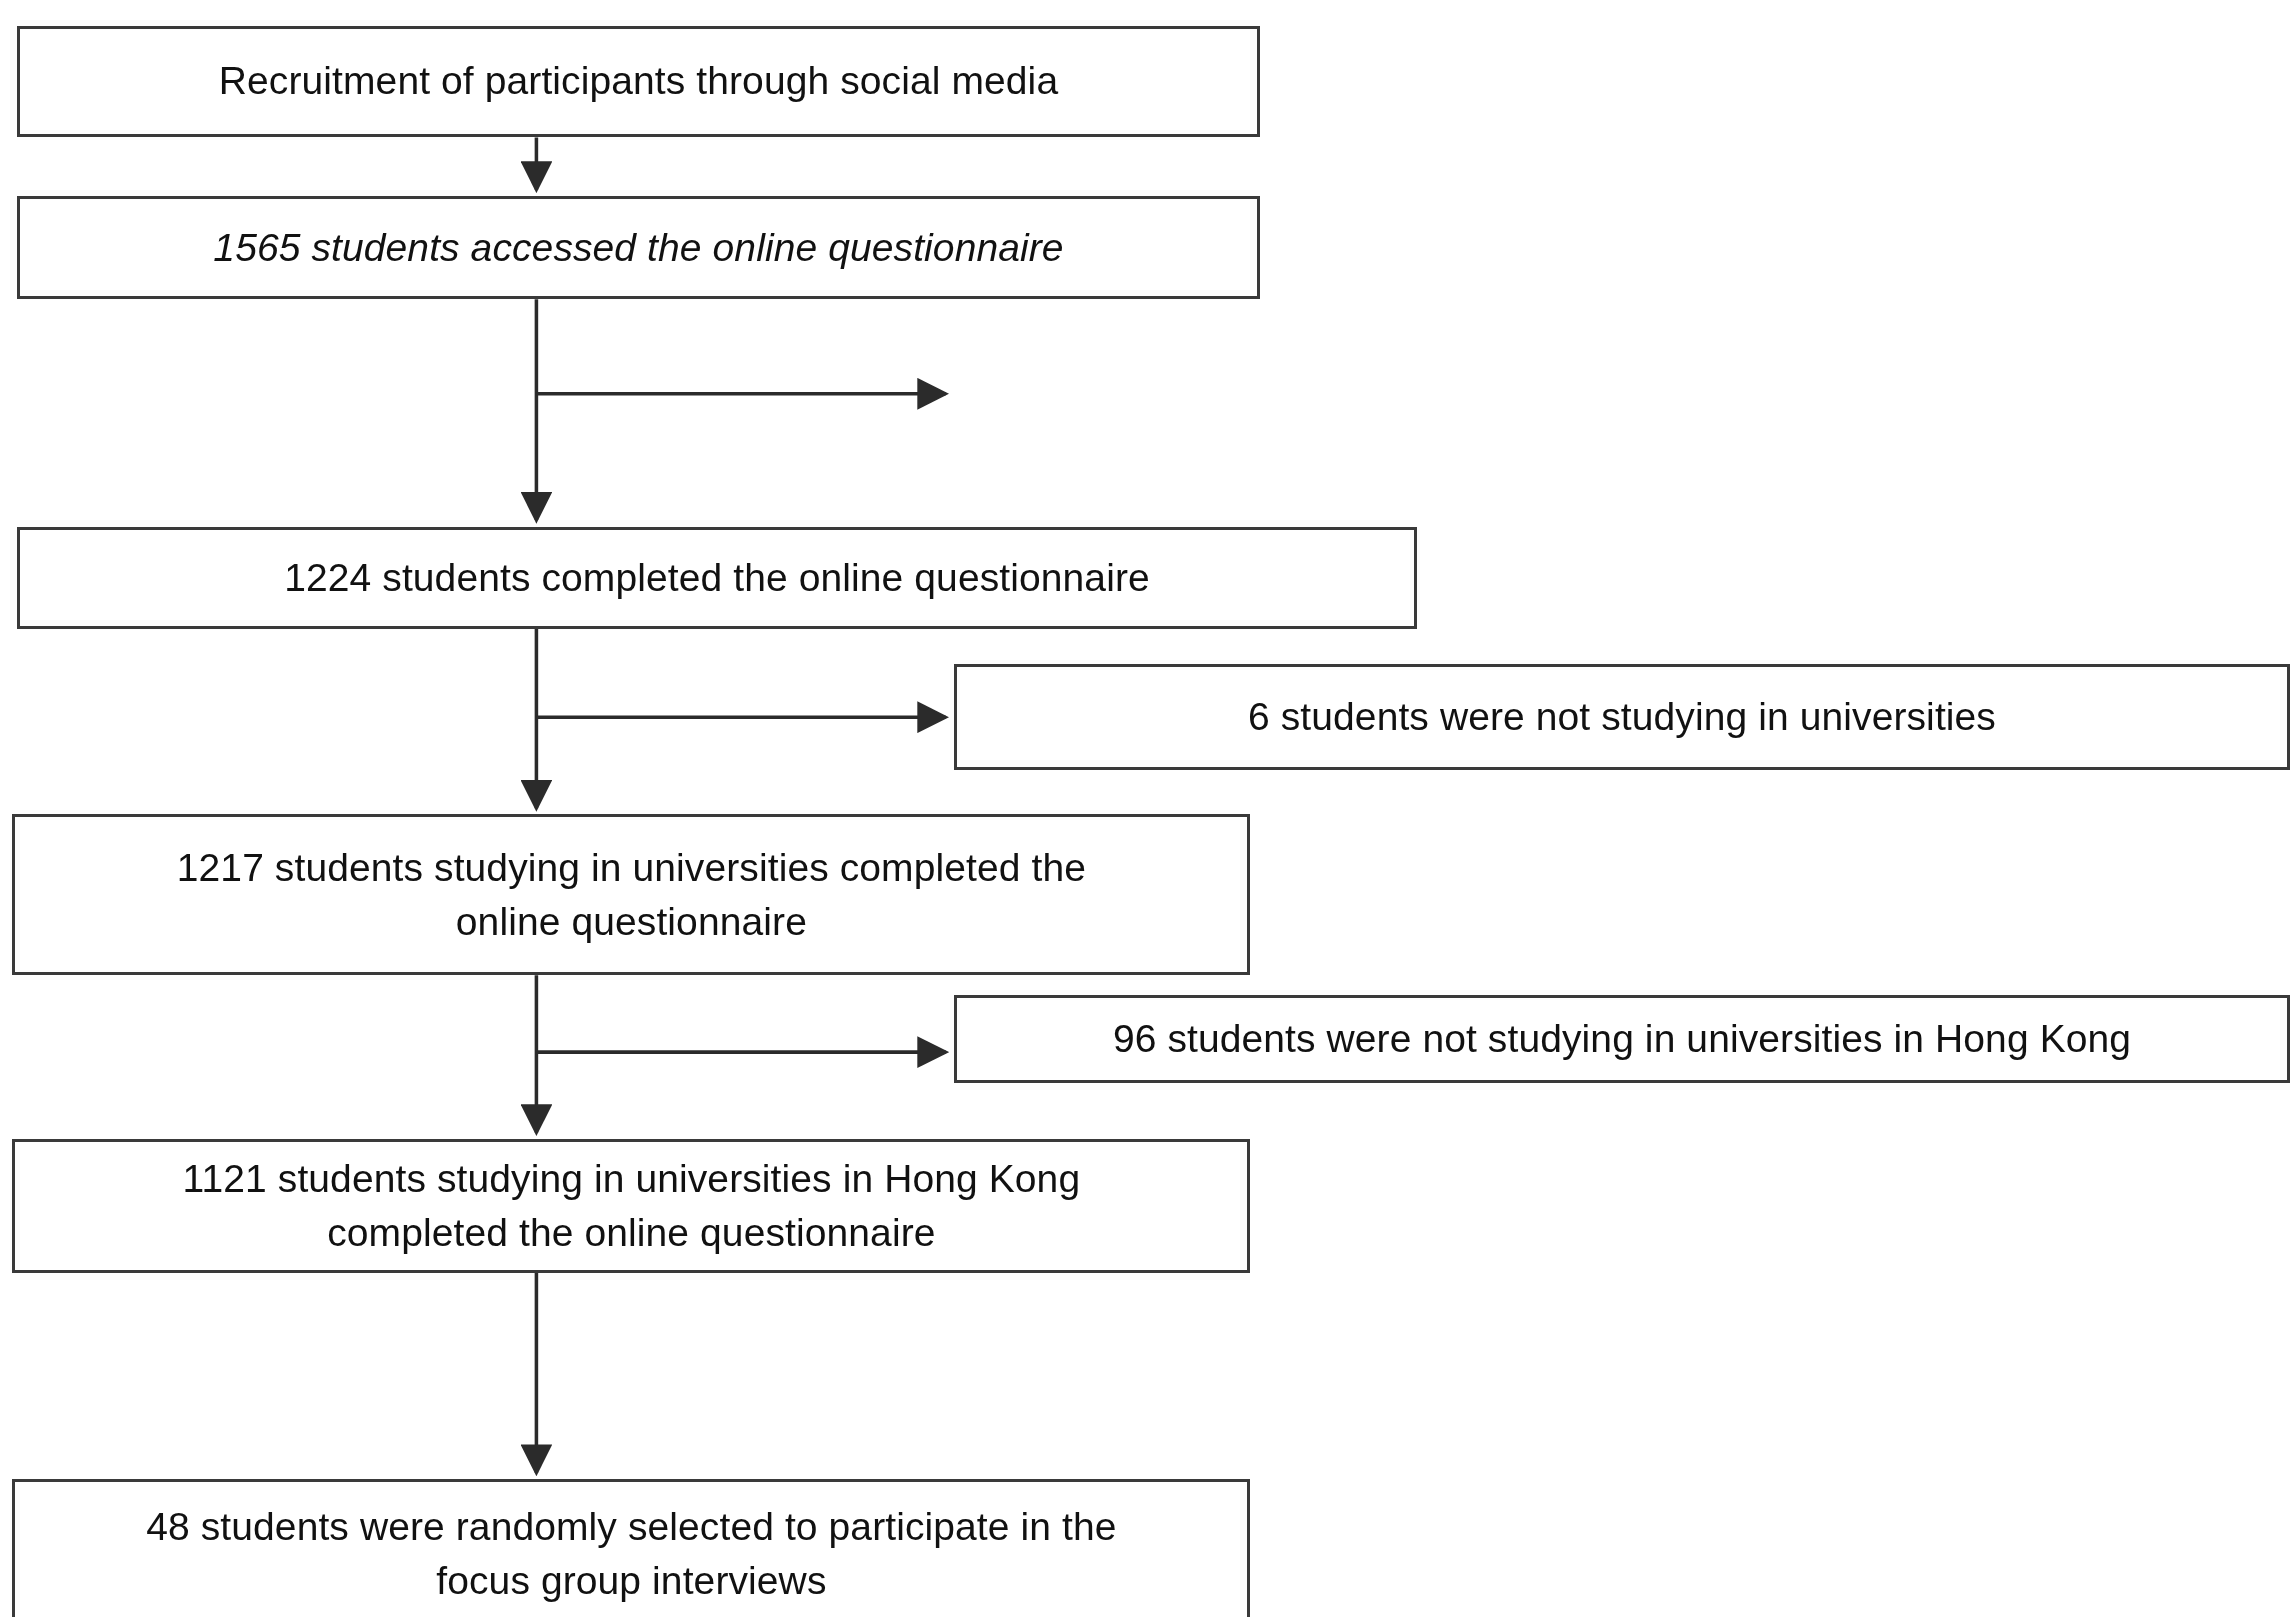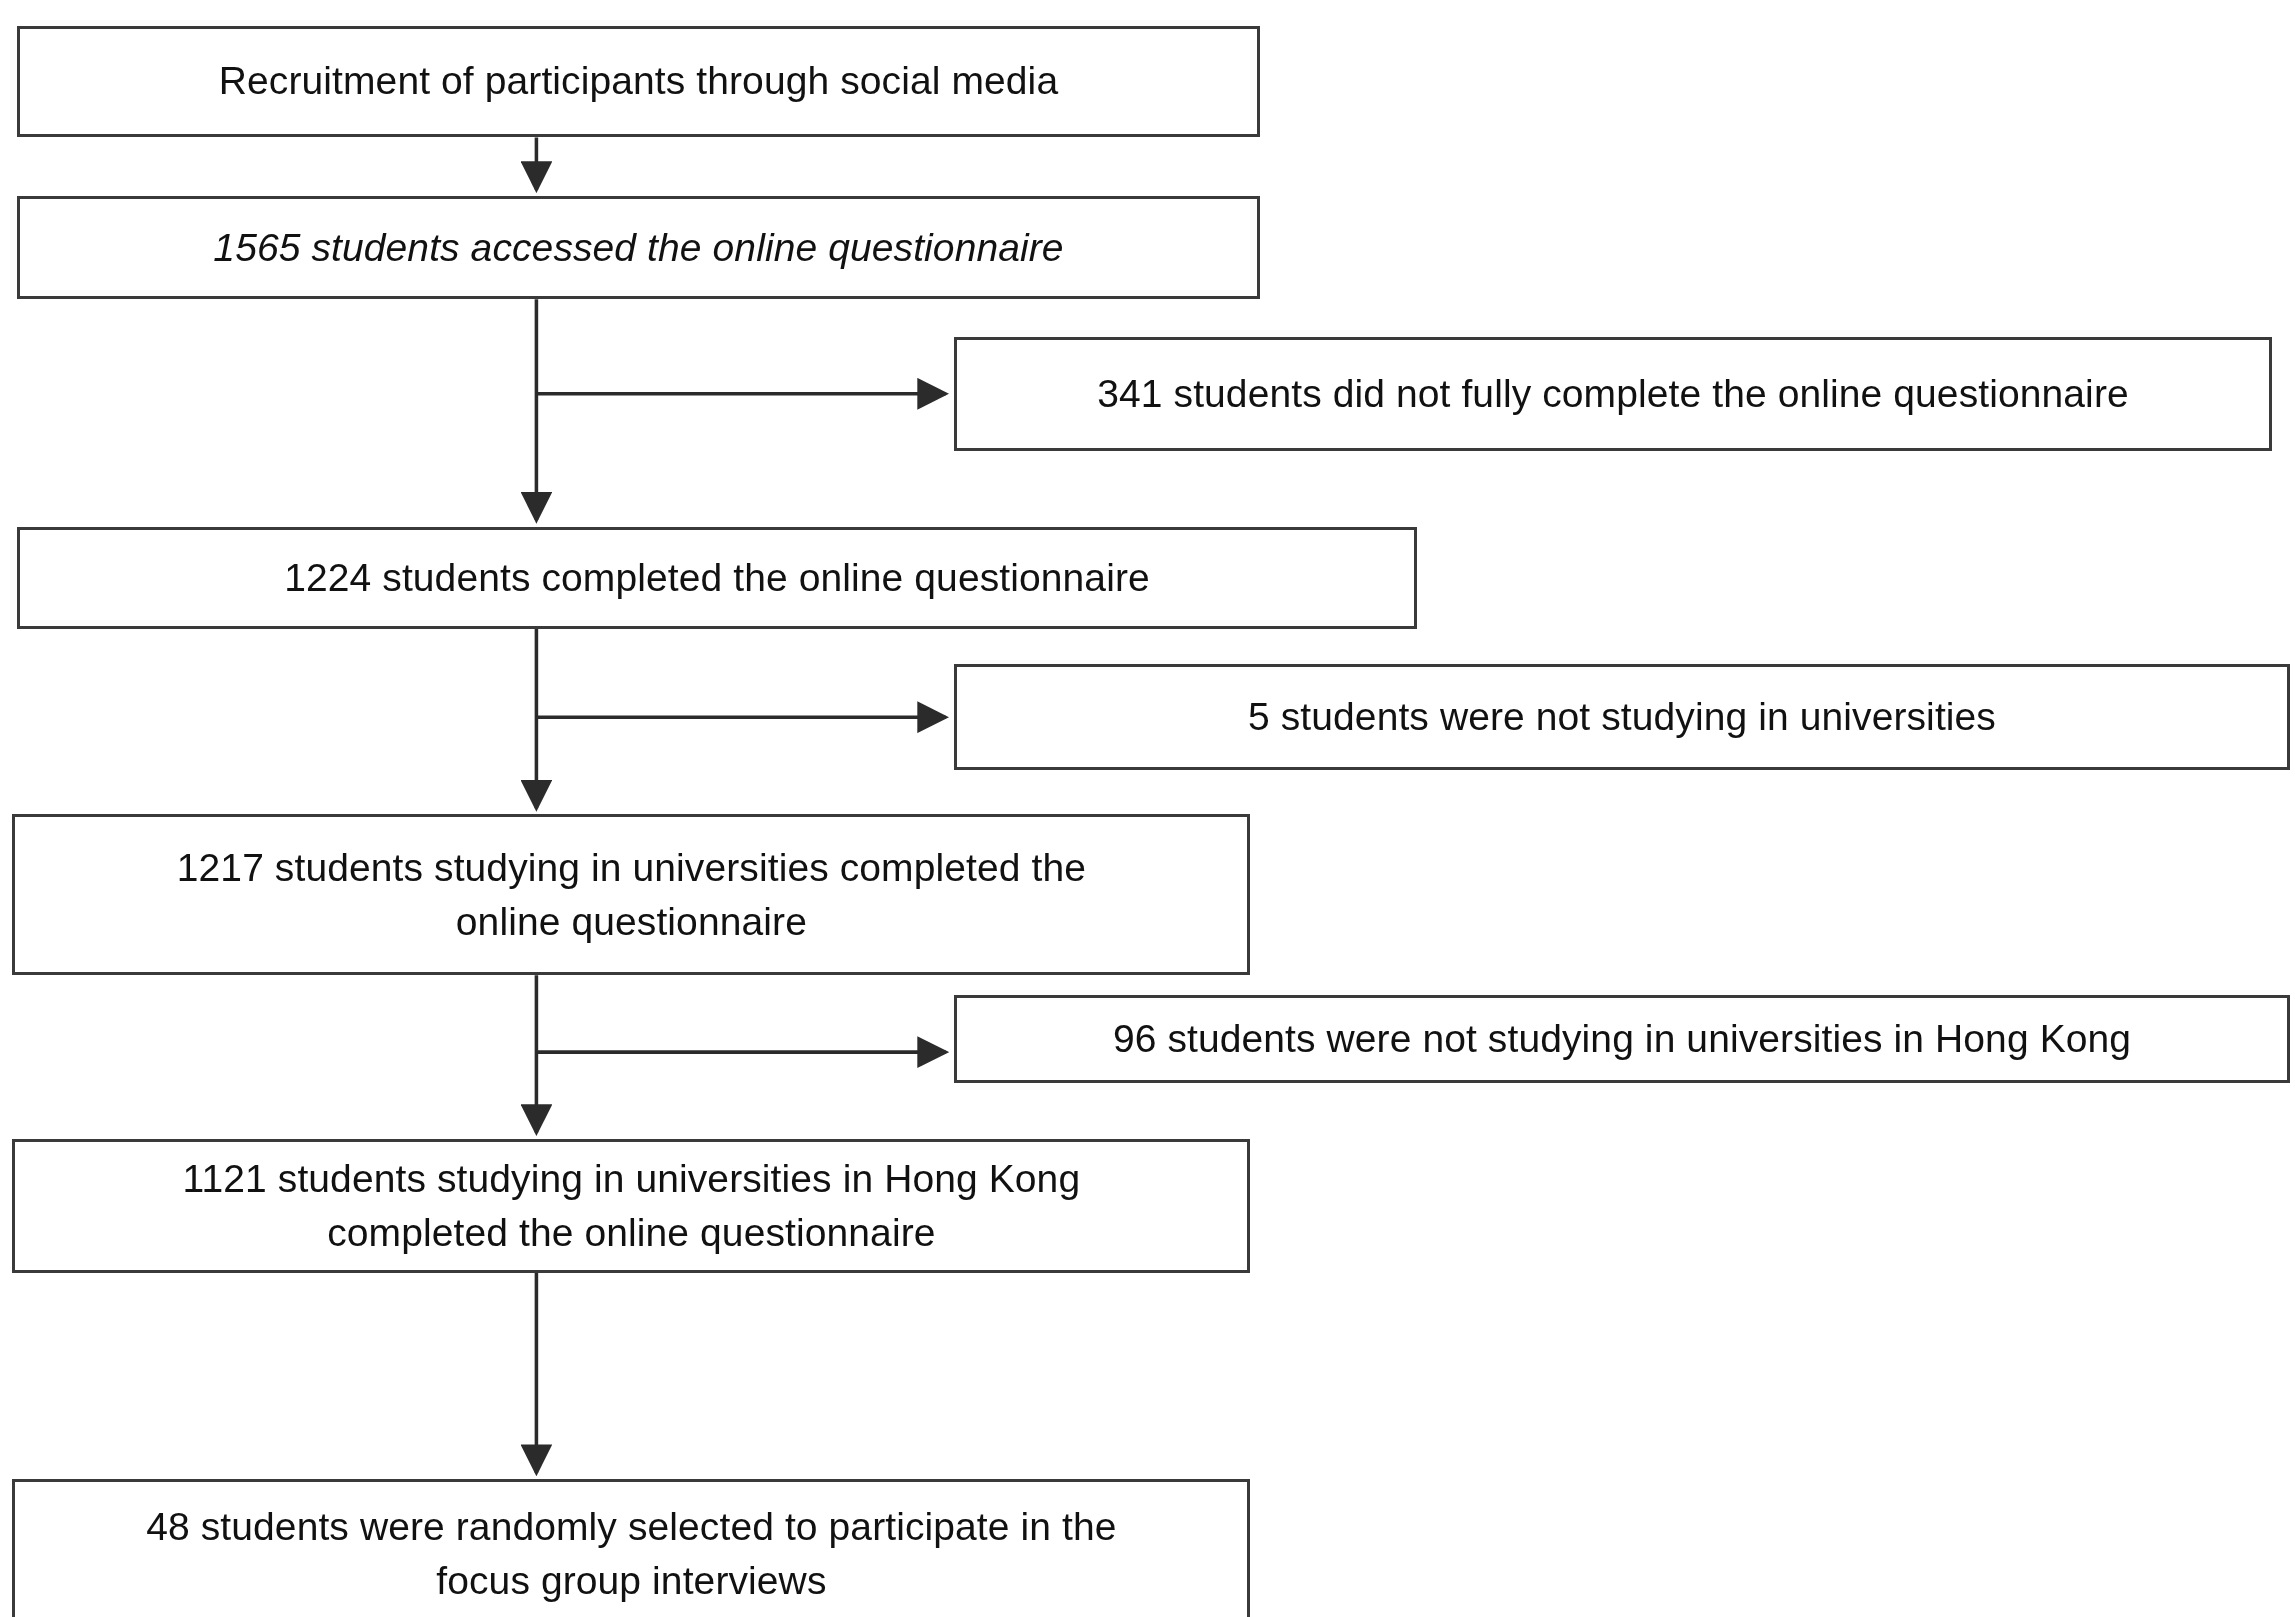--- a/index.html
+++ b/index.html
@@ -94,26 +94,23 @@
   <div class="node" style="left:12.4px; top:1123px; width:1238px; height:134px;justify-content:center;">
     <span class="node-text">1121 students studying in universities in Hong Kong
 completed the online questionnaire</span>
   </div>
 
   <div class="node" style="left:12.4px; top:1463px; width:1238px; height:150px;">
     <span class="node-text">48 students were randomly selected to participate in the
 focus group interviews</span>
   </div>
 
-  <div class="node" style="left:954px; top:321px; width:1318px; height:114px;">
-    <span class="node-text">341 students did not fully complete the online questionnaire</span>
-  </div>
 
   <div class="node" style="left:954px; top:648px; width:1336px; height:106px;">
-    <span class="node-text">5 students were not studying in universities</span>
+    <span class="node-text">6 students were not studying in universities</span>
   </div>
 
   <div class="node" style="left:954px; top:979px; width:1336px; height:88px;">
     <span class="node-text">96 students were not studying in universities in Hong Kong</span>
   </div>
 
 </div>
 
 
 </body></html>

